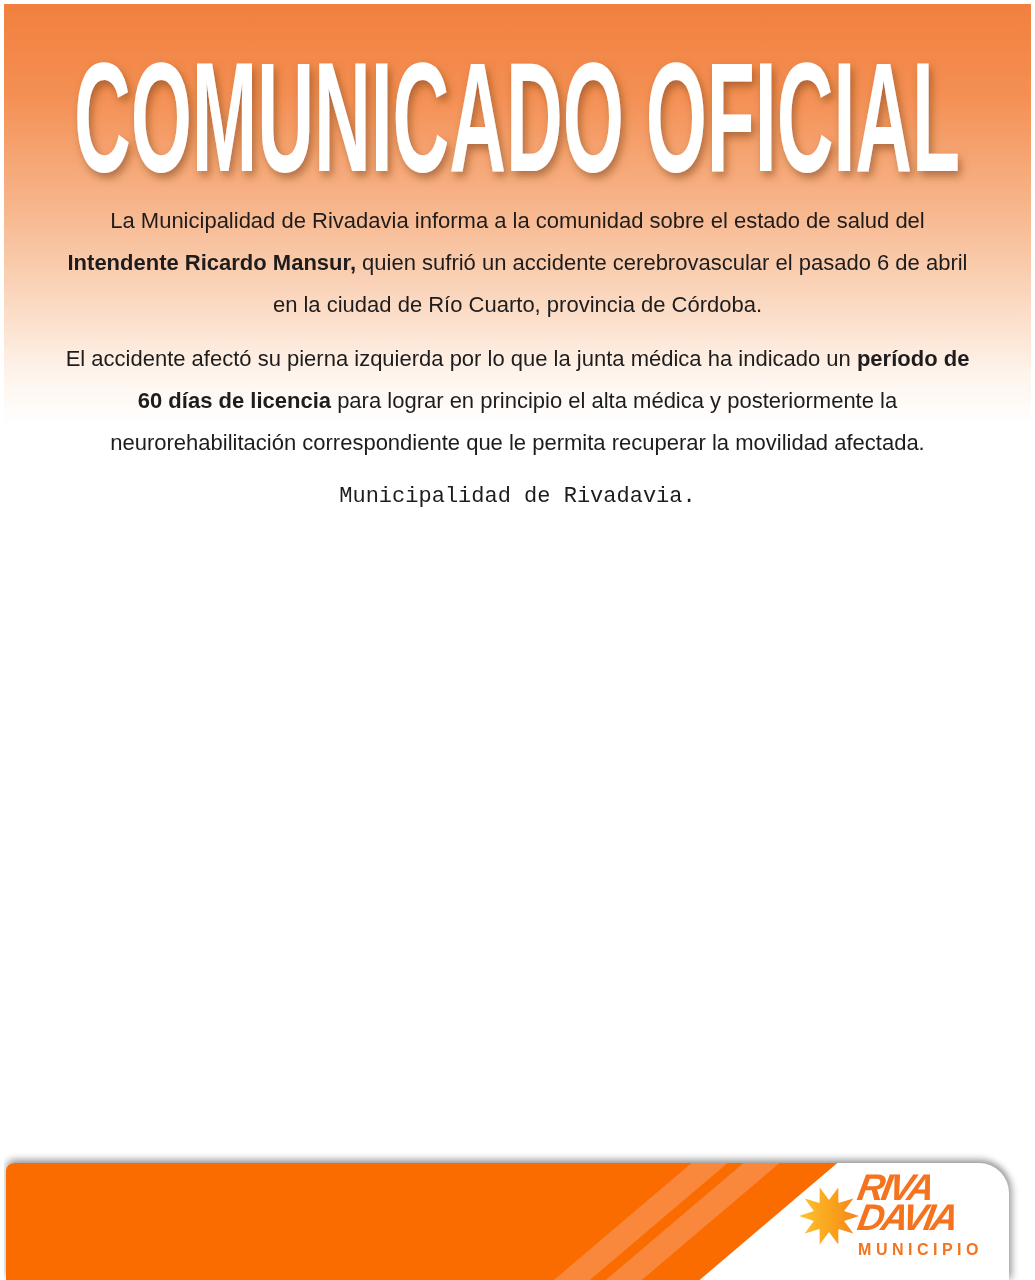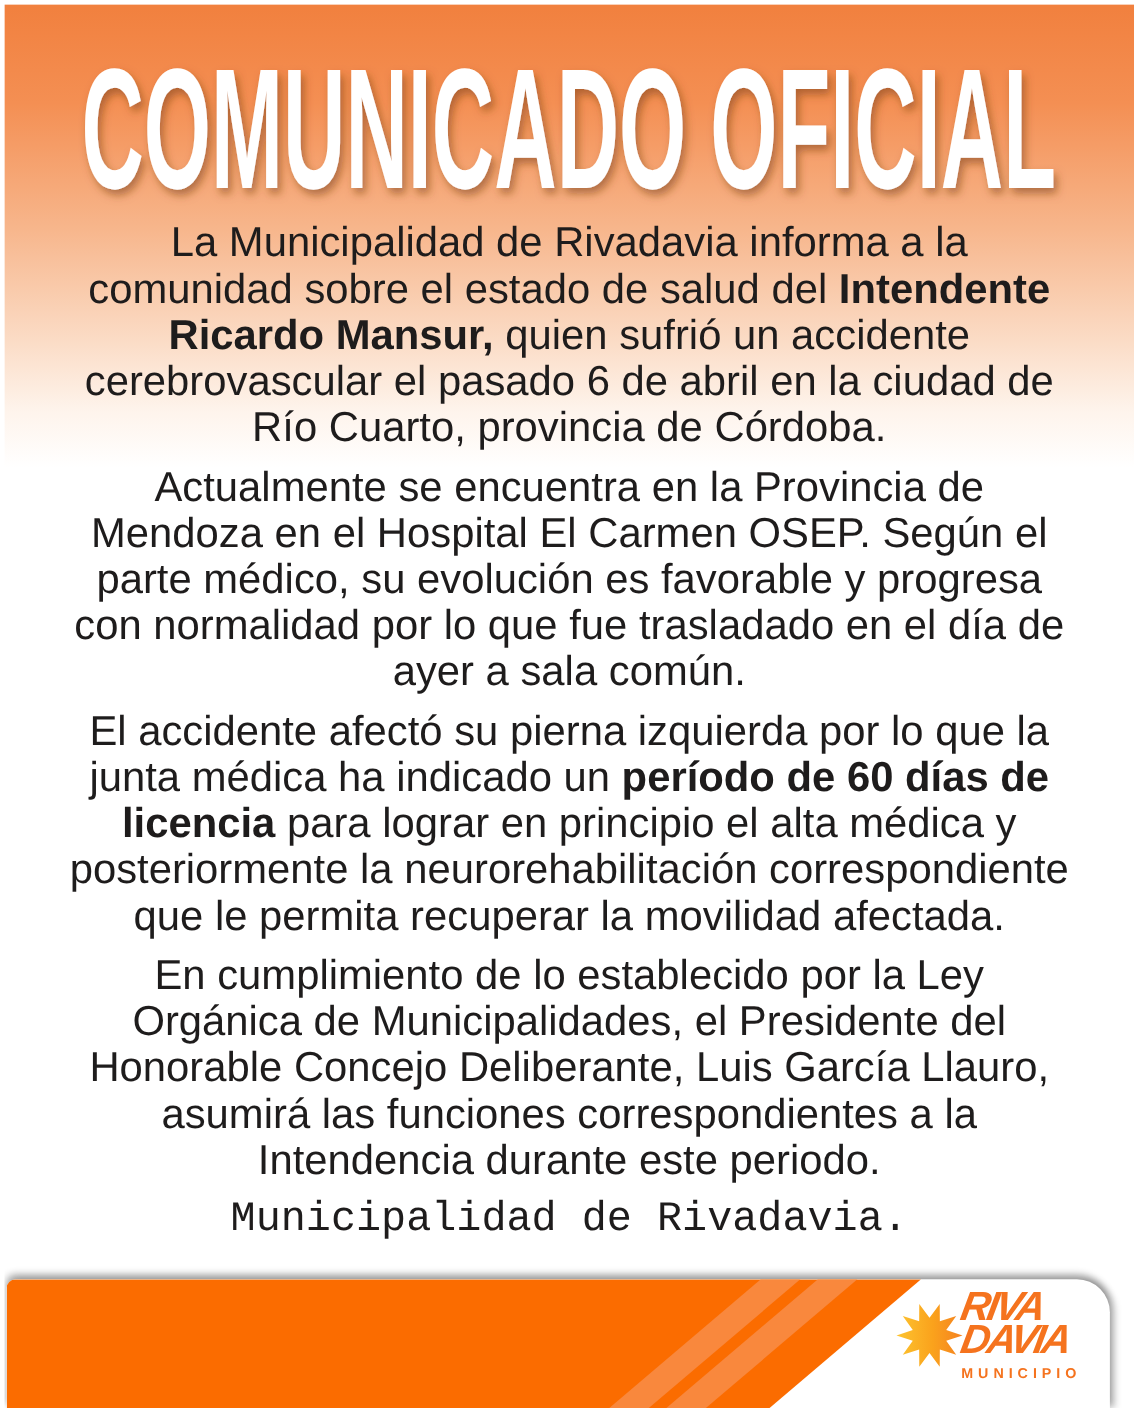--- a/index.html
+++ b/index.html
@@ -14,21 +14,21 @@
       #F1803E 0%, #F48F53 7%, #F7B68C 16%,
       #FBDCC6 24%, #FEF4EC 29%, #ffffff 33%, #ffffff 100%);
     overflow:hidden;
     font-family:"Liberation Sans", sans-serif;
   }
   .title-svg{display:block;width:100%;height:192px;}
   .body-text{
     padding:4px 58px 0 58px;
     text-align:center;
     color:#1E1C1C;
-    font-size:38px;
+    font-size:22px;
     line-height:42px;
   }
   .body-text p{margin:0 0 12px 0;}
   .body-text b{font-weight:700;}
   .sig-line,.date-line{margin-top:16px;font-family:Liberation Mono, monospace;}
   
   .footer-card{
     position:absolute;
     left:2px;right:22px;bottom:0;
     height:117px;
@@ -49,21 +49,21 @@
     font-style:italic;font-weight:700;
     font-size:37px;line-height:0.82;
     letter-spacing:-3px;
     color:#F5731E;
     transform:skewX(-10deg);
     white-space:nowrap;
   }
   .logo-sub{
     align-self:center;
     margin-top:7px;
-    font-size:13px;font-weight:700;
+    font-size:16px;font-weight:700;
     letter-spacing:4.5px;
     color:#F5731E;
     white-space:nowrap;
   }
 </style>
 </head>
 <body>
 
 <div class="page">
 
@@ -72,25 +72,23 @@
       <filter id="tshadow" x="-5%" y="-10%" width="110%" height="130%">
         <feDropShadow dx="3" dy="5" stdDeviation="4" flood-color="#7A3C14" flood-opacity="0.55"></feDropShadow>
       </filter>
     </defs>
     <text x="513" y="167" text-anchor="middle" textLength="886" lengthAdjust="spacingAndGlyphs" font-family="Liberation Sans, sans-serif" font-weight="bold" font-size="156" fill="#ffffff" filter="url(#tshadow)">COMUNICADO OFICIAL</text>
   </svg>
 
   <div class="body-text">
     <p><span>La Municipalidad de Rivadavia informa a la comunidad sobre el estado de salud del </span><b>Intendente Ricardo Mansur,</b><span> quien sufrió un accidente cerebrovascular el pasado 6 de abril en la ciudad de Río Cuarto, provincia de Córdoba.</span></p>
 
-    <p>Actualmente se encuentra en la Provincia de Mendoza en el Hospital El Carmen OSEP. Según el parte médico, su evolución es favorable y progresa con normalidad por lo que fue trasladado en el día de ayer a sala común.</p>
 
     <p><span>El accidente afectó su pierna izquierda por lo que la junta médica ha indicado un </span><b>período de 60 días de licencia</b><span> para lograr en principio el alta médica y posteriormente la neurorehabilitación correspondiente que le permita recuperar la movilidad afectada.</span></p>
 
-    <p>En cumplimiento de lo establecido por la Ley Orgánica de Municipalidades, el Presidente del Honorable Concejo Deliberante, Luis García Llauro, asumirá las funciones correspondientes a la Intendencia durante este periodo.</p>
 
 
     <p class="sig-line">Municipalidad de Rivadavia.</p>
 
   </div>
 
   <div class="footer-card">
     <svg class="footer-art" viewBox="0 0 1005 117" preserveAspectRatio="none" aria-hidden="true">
       <polygon points="0,0 833,0 695,117 0,117" fill="#FB6C00"></polygon>
       <polygon points="687,0 723,0 585,117 549,117" fill="#F9883D"></polygon>

